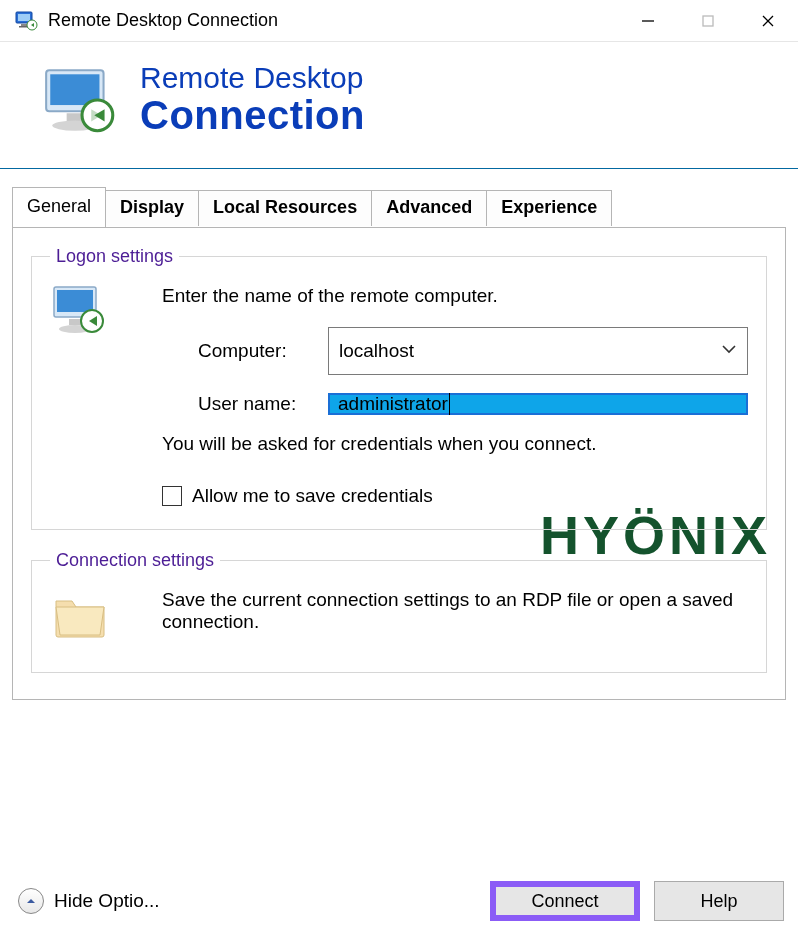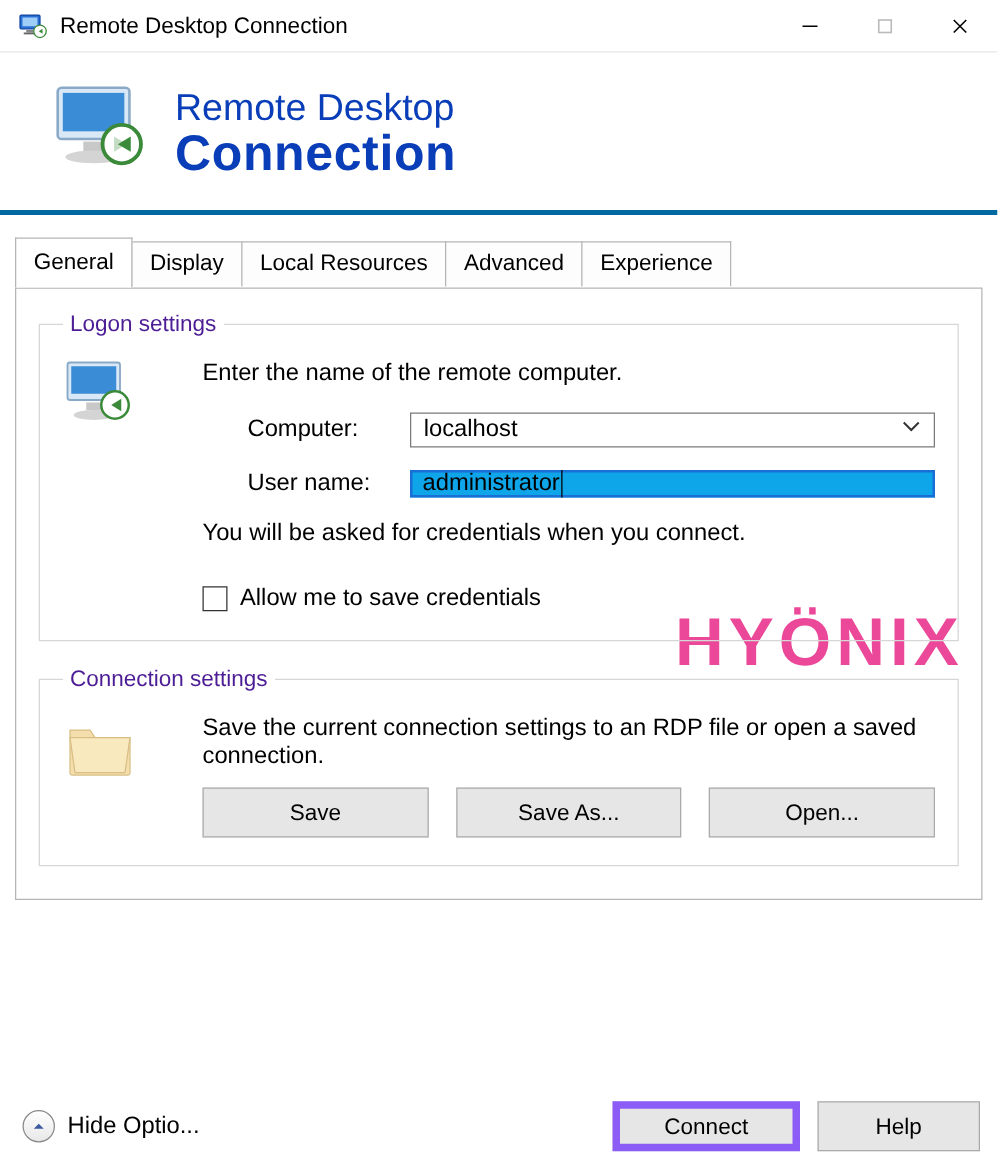--- a/index.html
+++ b/index.html
@@ -37,23 +37,23 @@
     align-items: center;
     justify-content: center;
     color: #000;
   }
   .win-btn.disabled { color: #aaa; }
   .win-btn svg { width: 14px; height: 14px; }
 
   
   .banner {
     display: flex;
-    align-items: flex-end;
+    align-items: flex-start;
     padding: 20px 28px 24px 40px;
-    border-bottom: 4px solid #0369a1;
+    border-bottom: 1px solid #0369a1;
   }
   .banner-icon { width: 82px; height: 82px; margin-right: 18px; }
   .banner-text { color: #0a3db8; line-height: 1.05; }
   .banner-text .line1 { font-size: 30px; font-weight: 400; }
   .banner-text .line2 { font-size: 40px; font-weight: 700; letter-spacing: 0.5px; }
 
   
   .tabstrip {
     margin: 18px 12px 0 12px;
     position: relative;
@@ -74,20 +74,21 @@
     cursor: pointer;
   }
   .tab.active {
     z-index: 2;
     padding-top: 8px;
     padding-bottom: 10px;
     top: 0;
   }
   .tab.inactive {
     background: #fdfdfd;
+    font-weight: bold;
   }
   .tab-panel {
     border: 1px solid #b5b5b5;
     padding: 18px 18px 26px 18px;
     position: relative;
     background: #fff;
   }
 
   
   fieldset.group {
@@ -123,21 +124,21 @@
   }
   .field-row label {
     width: 130px;
     font-size: 19px;
   }
   .combo {
     flex: 1;
     display: flex;
     align-items: center;
     border: 1px solid #7a7a7a;
-    height: 28px;
+    height: 48px;
     padding: 0 10px;
     background: #fff;
     justify-content: space-between;
   }
   .combo span { font-size: 19px; }
   .combo .chevron { width: 16px; color: #333; }
 
   .textbox {
     flex: 1;
     border: 2px solid #1a6fd6;
@@ -164,24 +165,24 @@
   .checkbox {
     width: 20px; height: 20px;
     border: 1px solid #333;
     display: inline-block;
     background: #fff;
   }
 
   .watermark {
     position: absolute;
     right: 14px;
-    top: 252px;
+    top: 276px;
     font-size: 54px;
     font-weight: 700;
-    color: #ec4899;
+    color: #14532d;
     letter-spacing: 4px;
     font-family: Arial, sans-serif;
     pointer-events: none;
     user-select: none;
     z-index: 0;
   }
 
   .btn {
     height: 40px;
     border: 1px solid #aaa;
@@ -354,31 +355,20 @@
       <legend>Connection settings</legend>
       <div class="group-row">
         <div class="group-icon folder-icon">
           <svg viewBox="0 0 60 60">
             <path d="M6 16h16l4 6h28v28a2 2 0 0 1-2 2H8a2 2 0 0 1-2-2z" fill="#f5deae" stroke="#d8be82"></path>
             <path d="M6 22h48l-4 28H10z" fill="#f9e9bf" stroke="#d8be82"></path>
           </svg>
         </div>
         <div class="group-body">
           <div class="instruction" style="margin-bottom:14px">Save the current connection settings to an RDP file or open a saved connection.</div>
-          <div class="btn-row">
-            <div class="btn">
-                <span>Save</span>
-              </div>
-            <div class="btn">
-                <span>Save As...</span>
-              </div>
-            <div class="btn">
-                <span>Open...</span>
-              </div>
-          </div>
         </div>
       </div>
     </fieldset>
   </div>
 </div>
 
 <div class="footer">
   <div class="options-toggle">
     <span class="circle-arrow">
       <svg viewBox="0 0 12 12">

